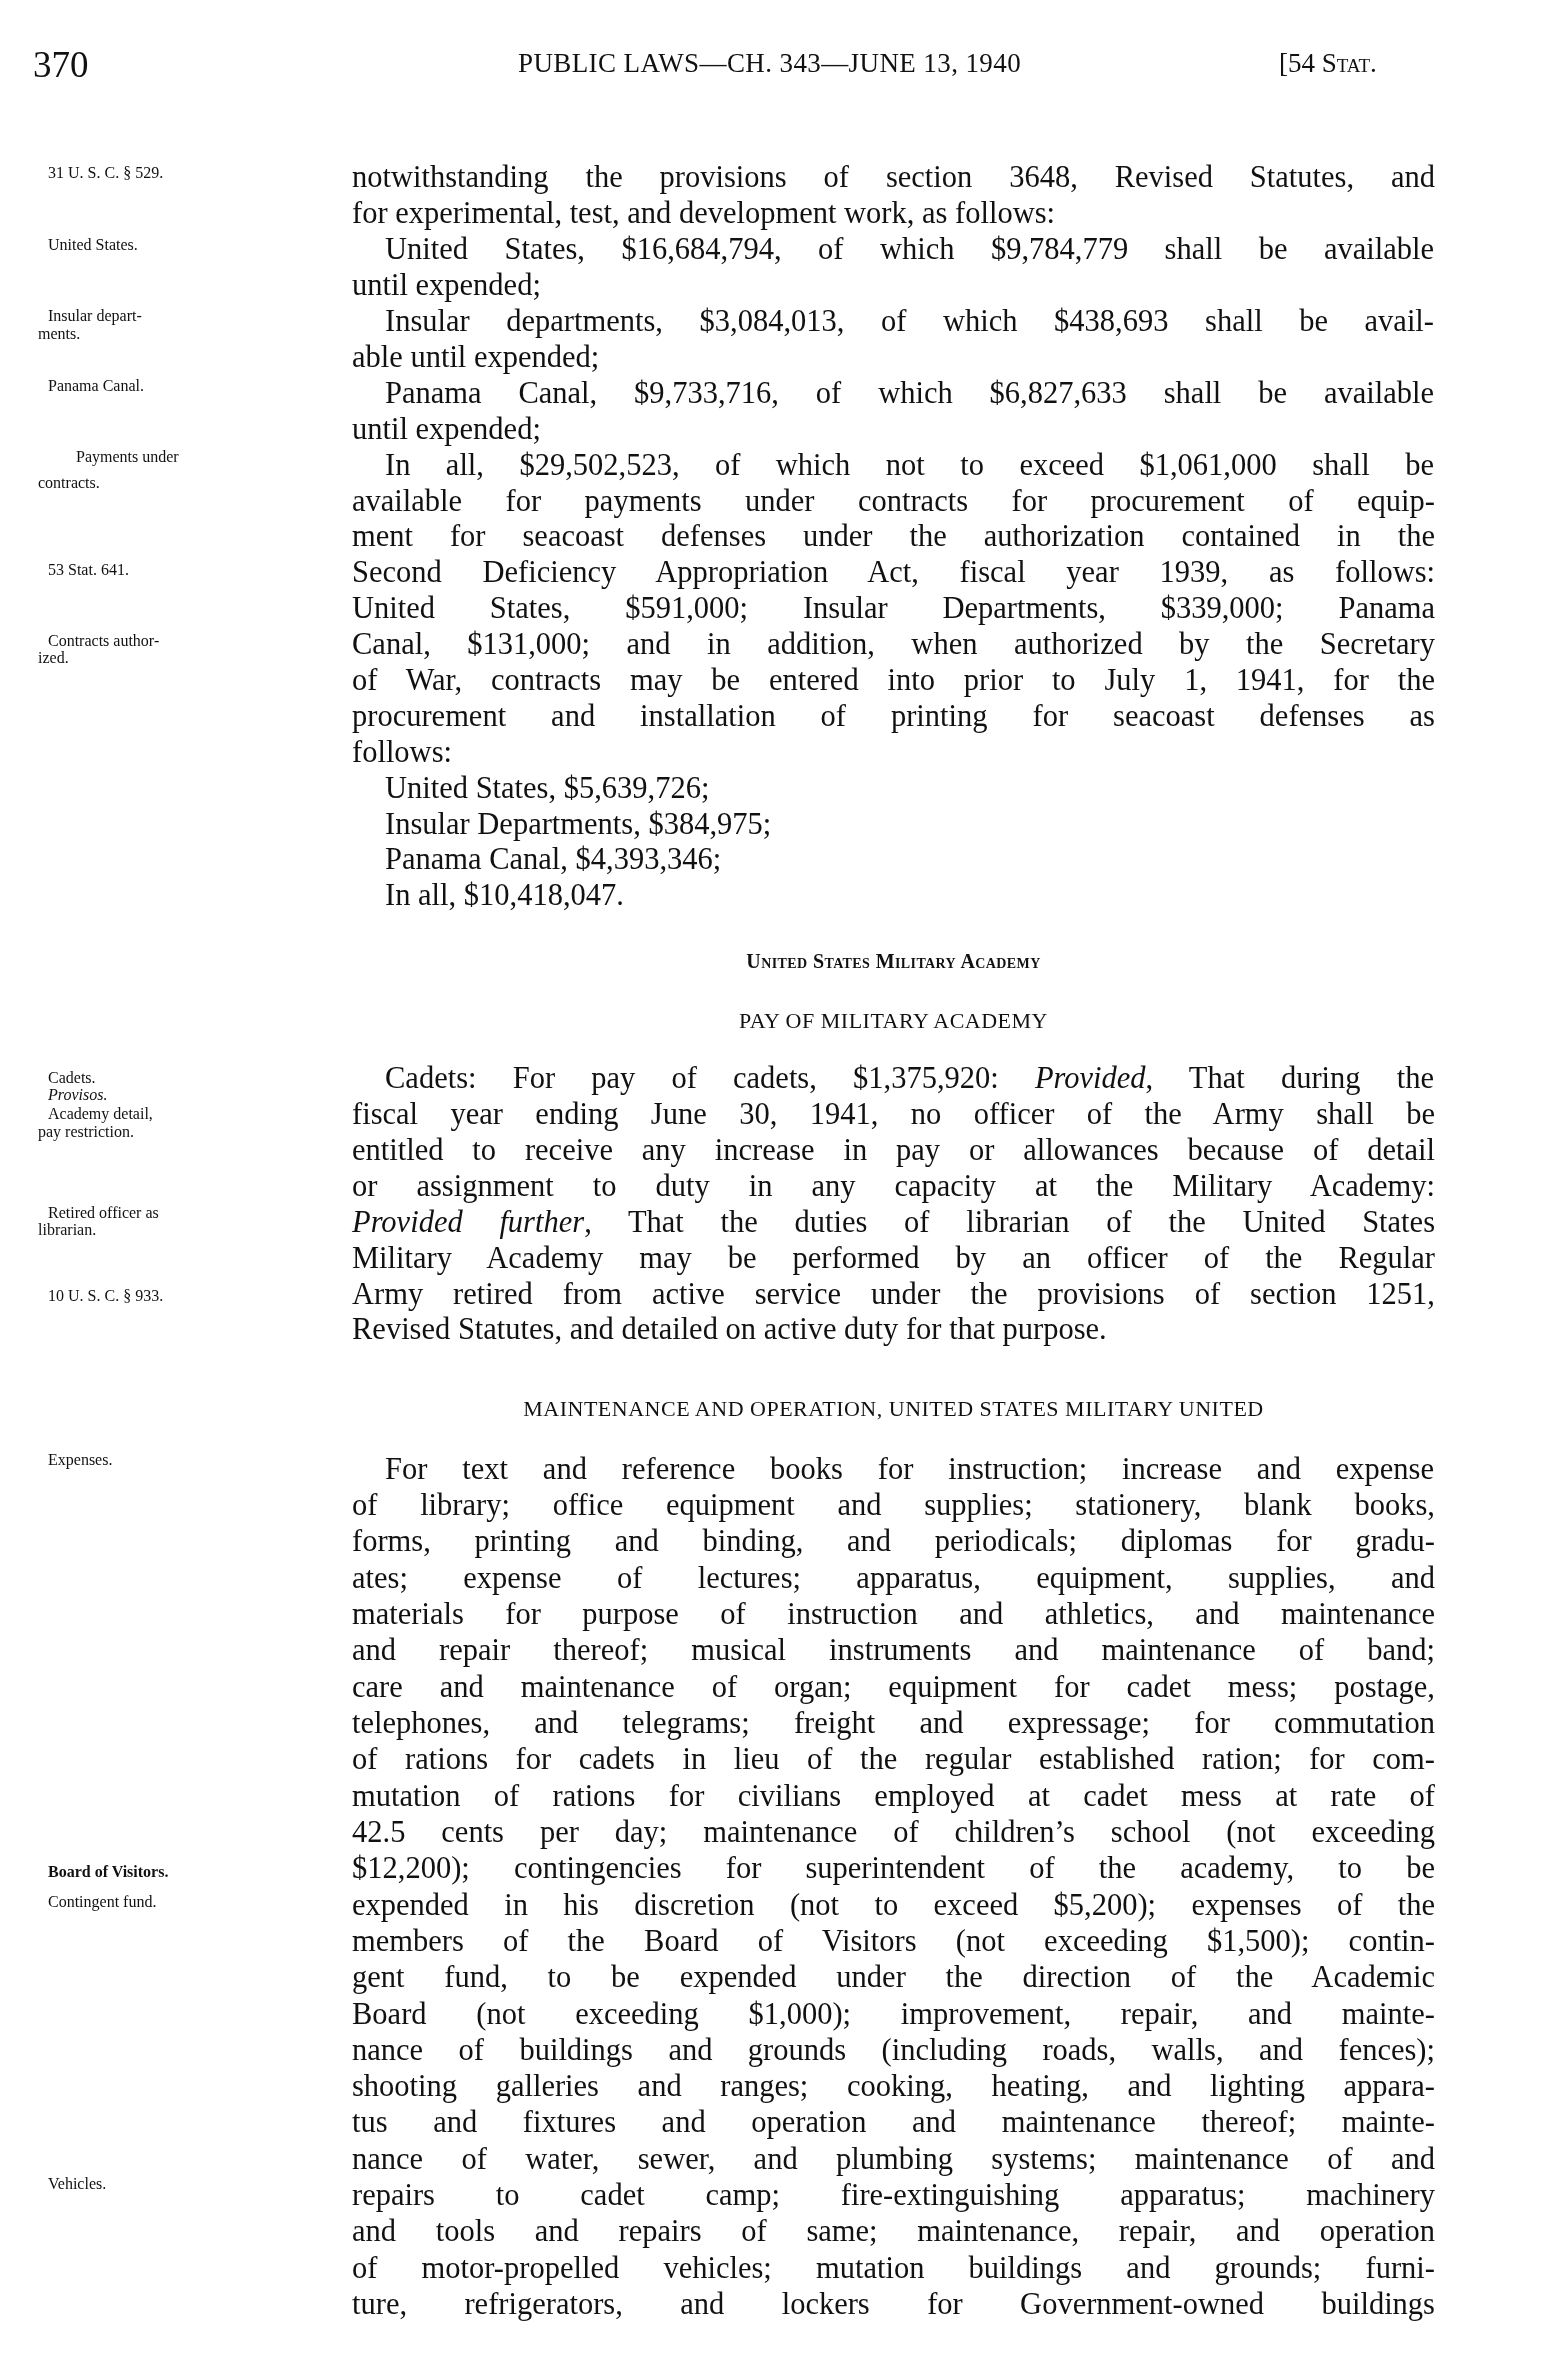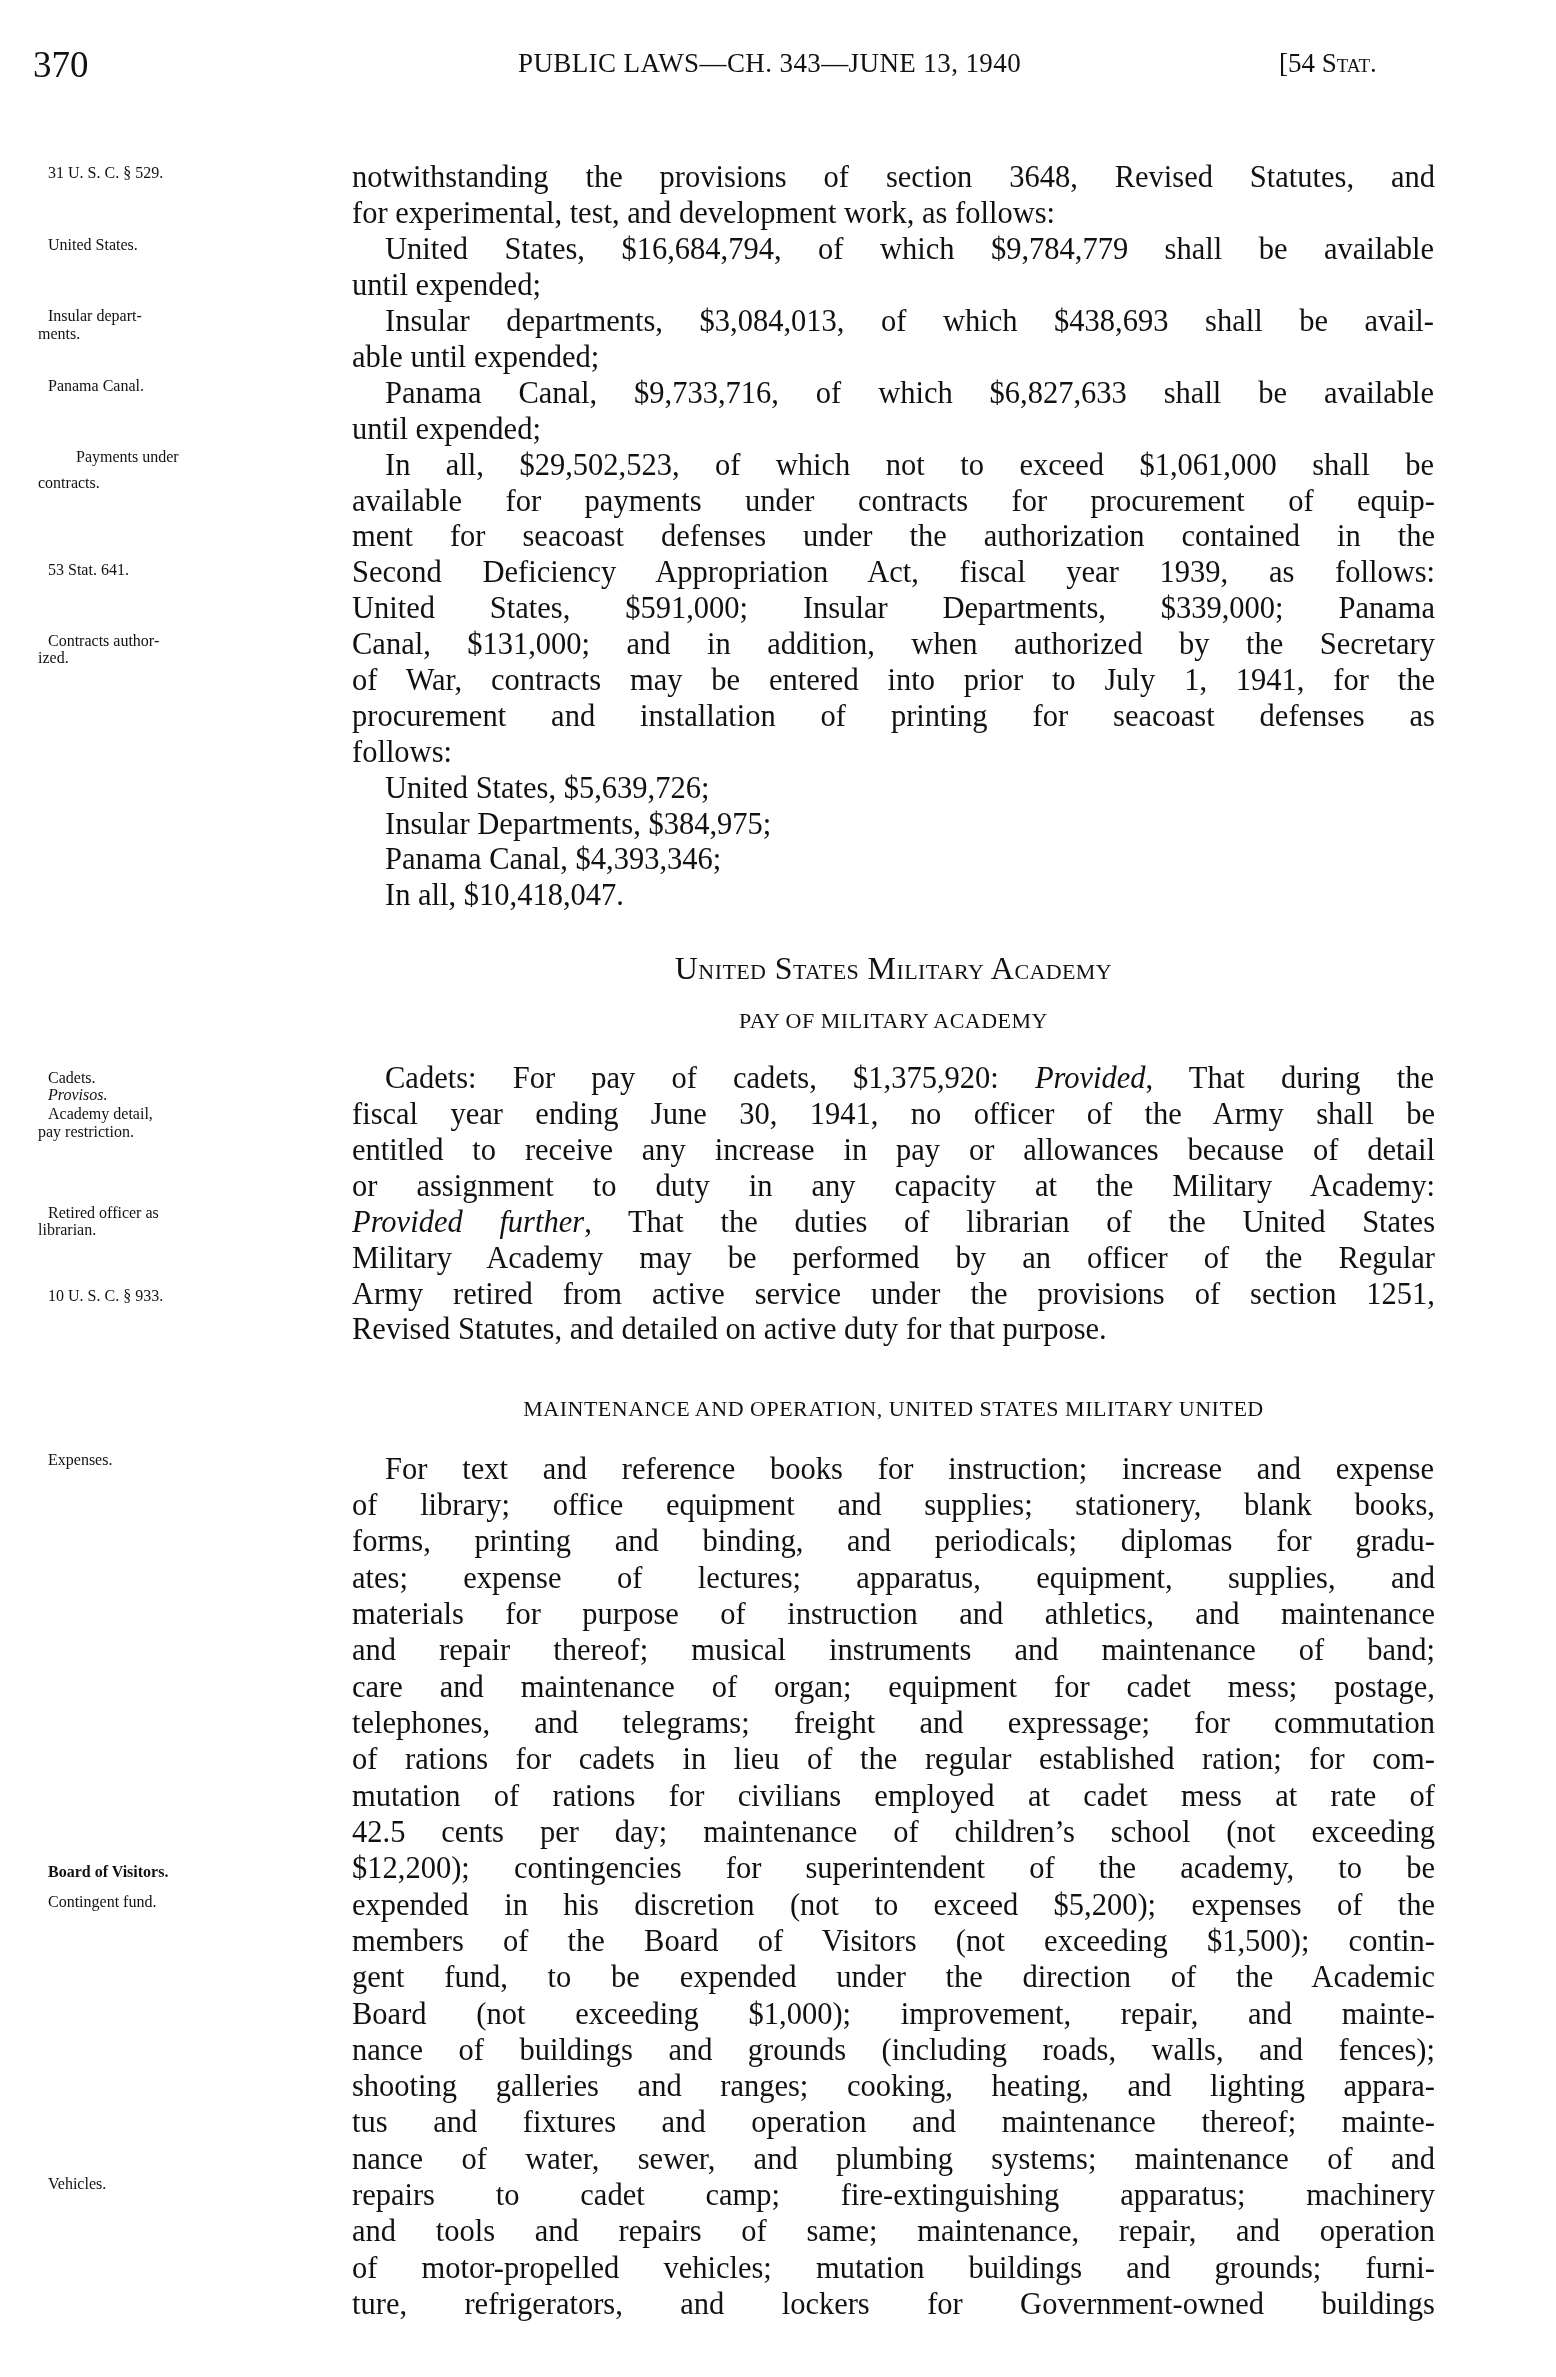--- a/index.html
+++ b/index.html
@@ -9,21 +9,21 @@
   .pagenum { left: 33px; top: 43px; font-size: 37px; }
   .runhead { left: 518px; top: 48px; font-size: 27px; letter-spacing: 0.4px; }
   .stat { left: 1279px; top: 48px; font-size: 27px; }
   .stat .sc { font-variant: small-caps; }
   .body-line { position: absolute; left: 352px; width: 1083px; font-size: 30.5px;
                line-height: 36px; height: 36px; white-space: nowrap;
                text-align: justify; text-align-last: justify; }
   .body-line.last { text-align-last: left; }
   .margin { position: absolute; font-size: 16px; line-height: 18.4px; width: 234px; }
   .heading { position: absolute; left: 352px; width: 1083px; text-align: center; }
-  .h-sc { font-size: 32px; font-variant: small-caps; letter-spacing: 0.4px; }
+  .h-sc { font-size: 20px; font-variant: small-caps; letter-spacing: 0.4px; font-weight: bold; }
   .h-caps { font-size: 22px; letter-spacing: 0.5px; }
   i { font-style: italic; }
 </style>
 </head>
 <body>
 
 <div class="abs pagenum">370</div>
 <div class="abs runhead">PUBLIC LAWS—CH. 343—JUNE 13, 1940</div>
 <div class="abs stat"><span class="sc">[54 Stat.</span></div>
 

